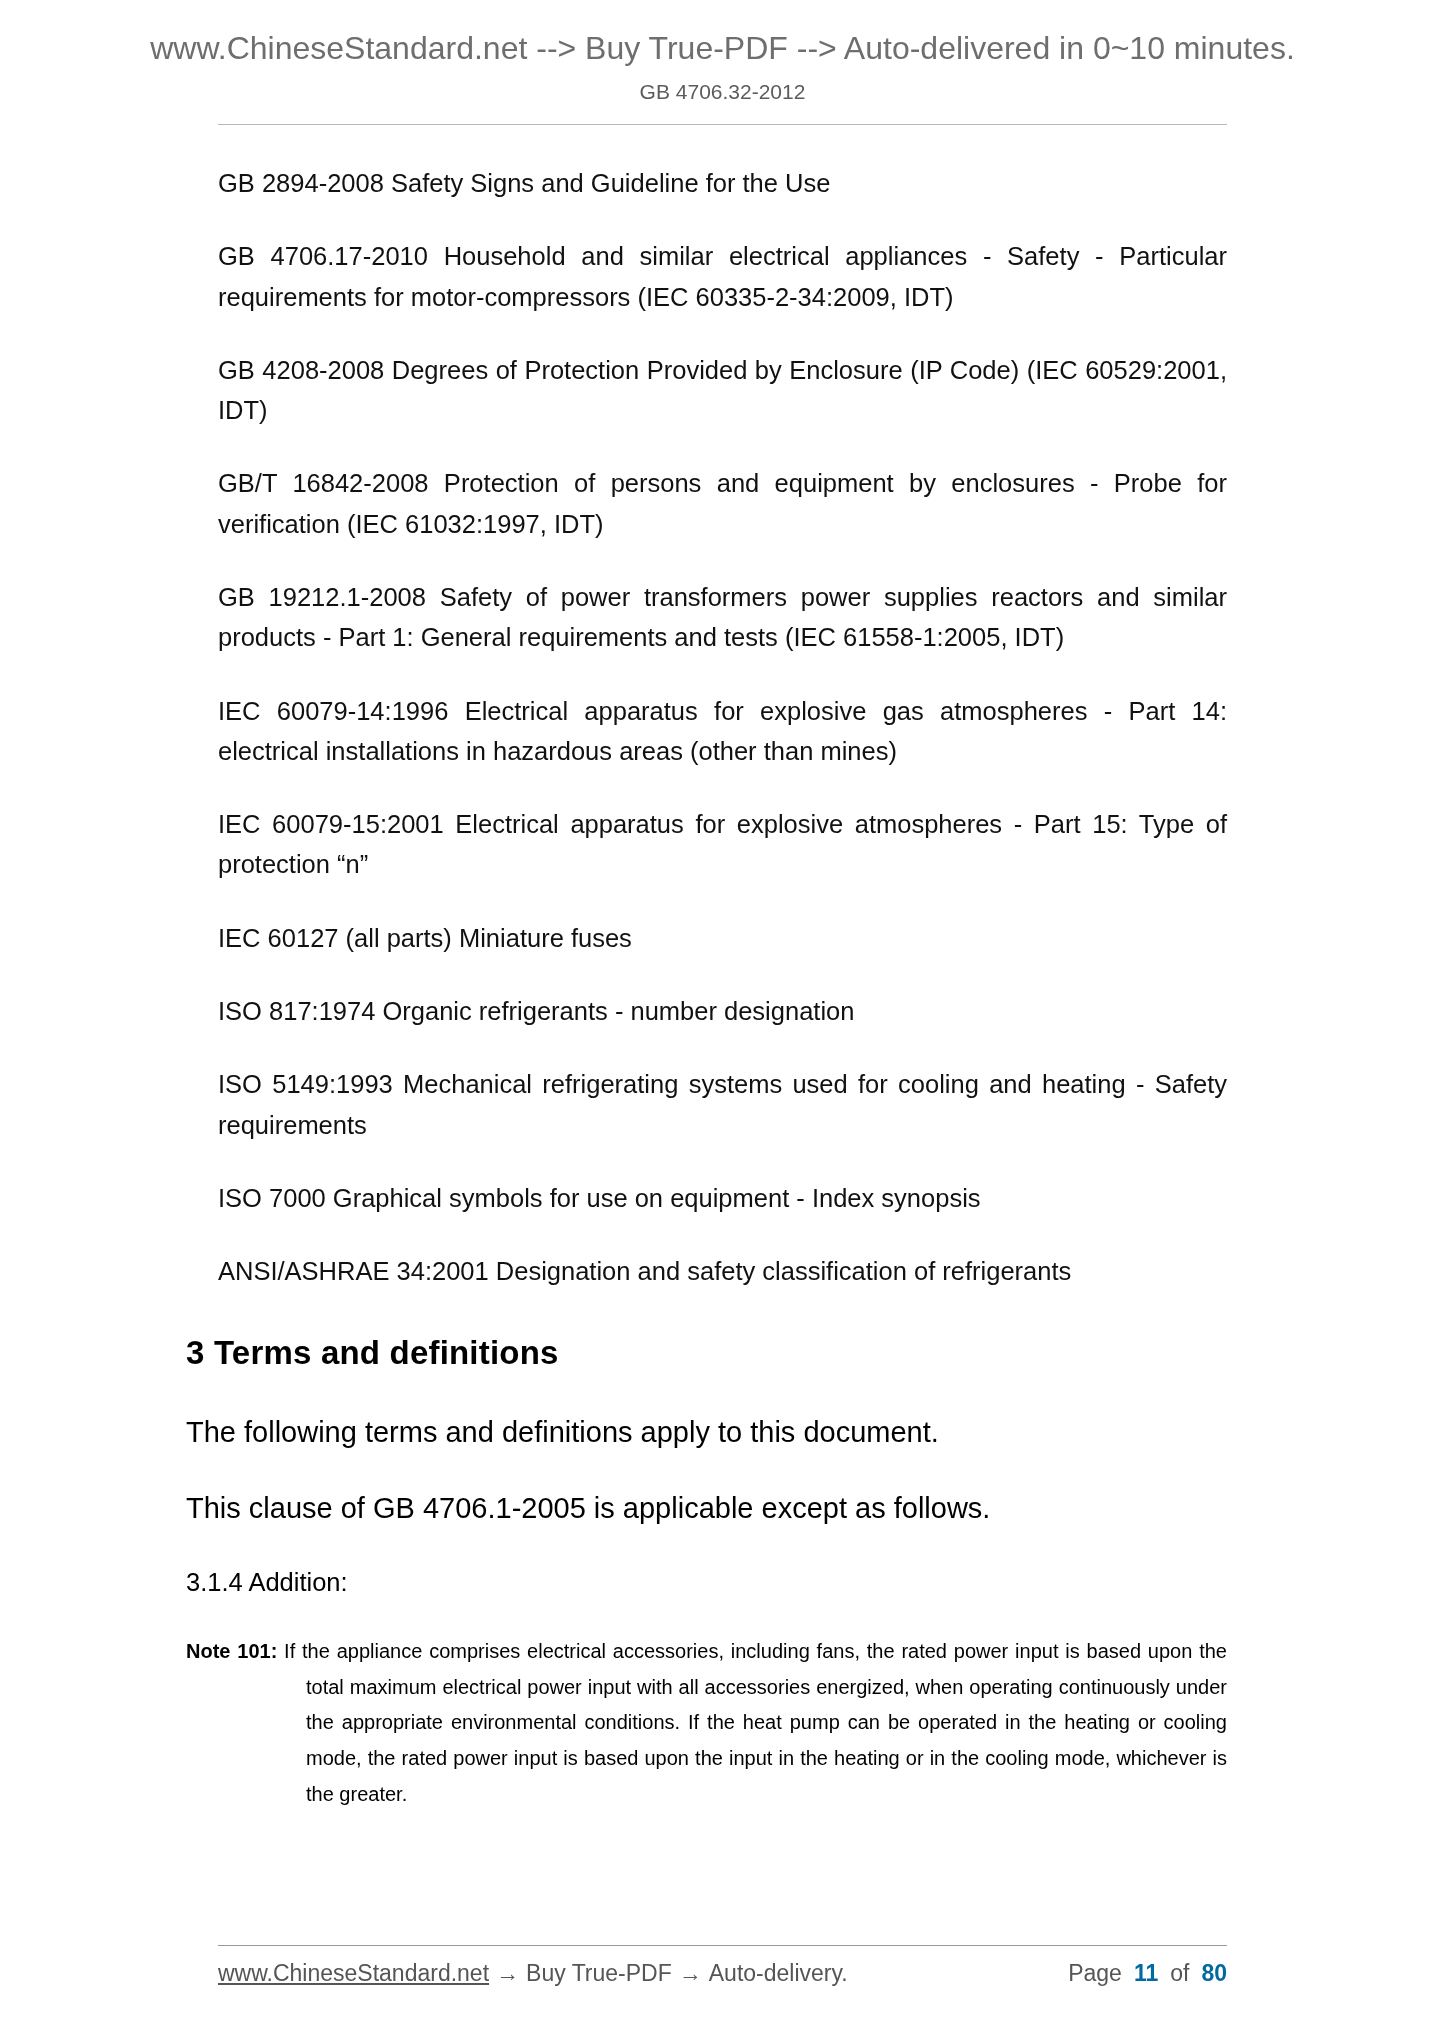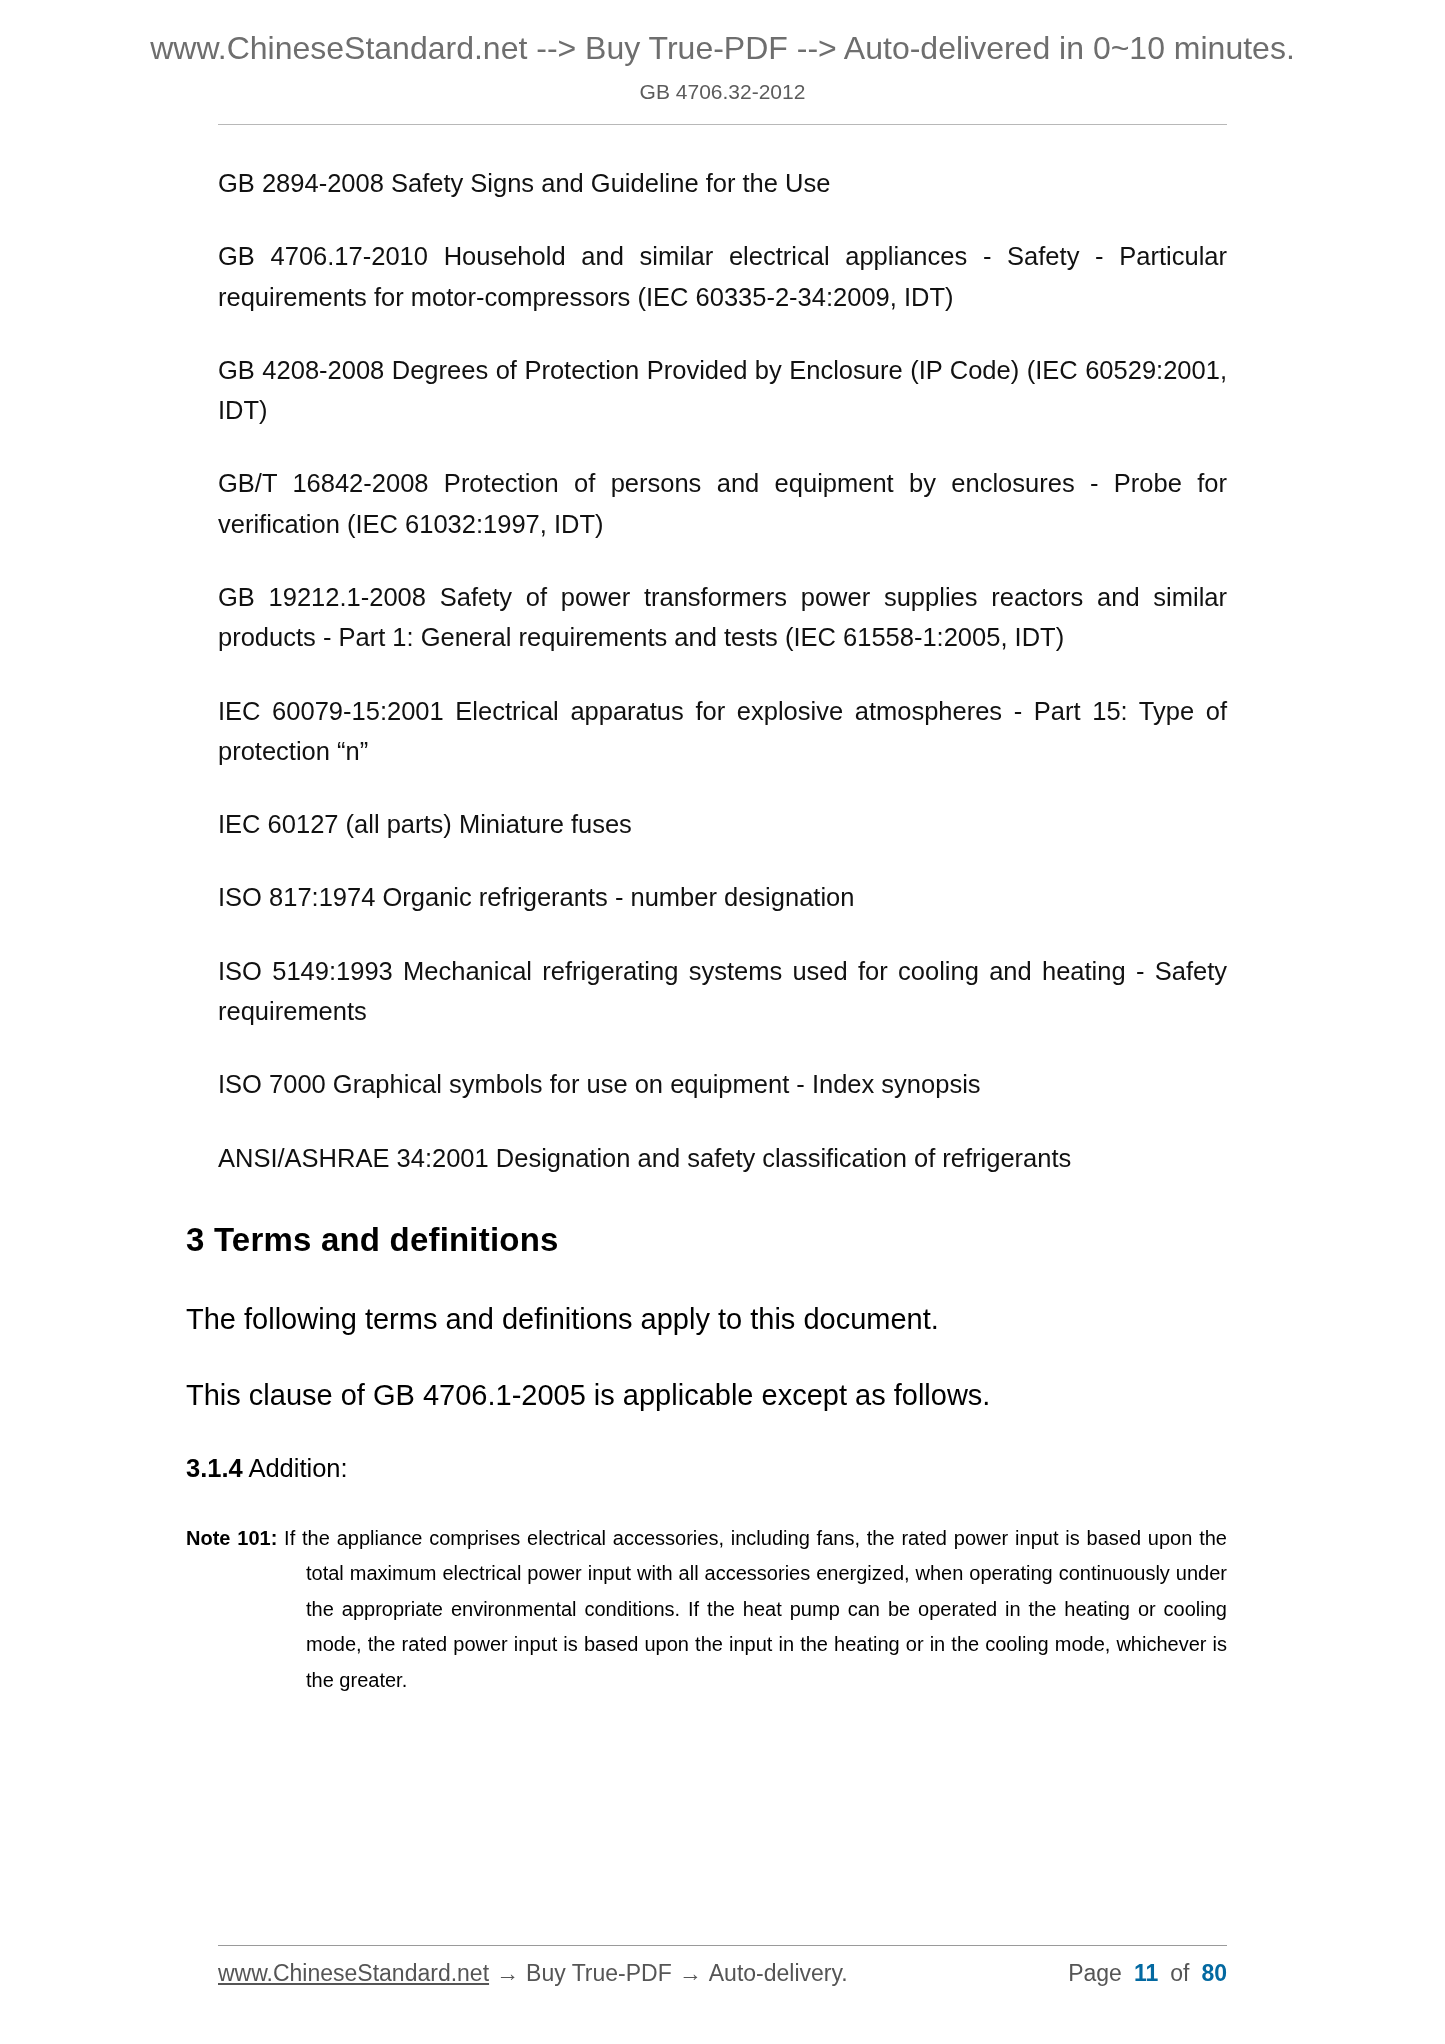--- a/index.html
+++ b/index.html
@@ -75,21 +75,21 @@
     margin: 4px 0 30px -32px;
     text-align: left;
   }
   p.clause {
     font-size: 25.5px;
     line-height: 1.58;
     margin: 0 0 32px -32px;
     text-align: left;
   }
   p.clause .num {
-    font-weight: bold;
+    font-weight: normal;
   }
 
   
   .note {
     margin: 0 0 0 -32px;
     font-size: 20px;
     line-height: 1.78;
     text-align: justify;
     text-justify: inter-word;
     padding-left: 120px;
@@ -156,20 +156,21 @@
     <hr class="header-rule">
   </div>
 
   <div class="content">
 
     <p class="ref">GB 2894-2008 Safety Signs and Guideline for the Use</p>
     <p class="ref">GB 4706.17-2010 Household and similar electrical appliances - Safety - Particular requirements for motor-compressors (IEC 60335-2-34:2009, IDT)</p>
     <p class="ref">GB 4208-2008 Degrees of Protection Provided by Enclosure (IP Code) (IEC 60529:2001, IDT)</p>
     <p class="ref">GB/T 16842-2008 Protection of persons and equipment by enclosures - Probe for verification (IEC 61032:1997, IDT)</p>
     <p class="ref">GB 19212.1-2008 Safety of power transformers power supplies reactors and similar products - Part 1: General requirements and tests (IEC 61558-1:2005, IDT)</p>
+    <p class="ref">IEC 60079-14:1996 Electrical apparatus for explosive gas atmospheres - Part 14: electrical installations in hazardous areas (other than mines)</p>
     <p class="ref">IEC 60079-15:2001 Electrical apparatus for explosive atmospheres - Part 15: Type of protection “n”</p>
     <p class="ref">IEC 60127 (all parts) Miniature fuses</p>
     <p class="ref">ISO 817:1974 Organic refrigerants - number designation</p>
     <p class="ref">ISO 5149:1993 Mechanical refrigerating systems used for cooling and heating - Safety requirements</p>
     <p class="ref">ISO 7000 Graphical symbols for use on equipment - Index synopsis</p>
     <p class="ref last-of-refs">ANSI/ASHRAE 34:2001 Designation and safety classification of refrigerants</p>
 
     <h2 class="section-heading">3 Terms and definitions</h2>
 
     <p class="body-para">The following terms and definitions apply to this document.</p>

